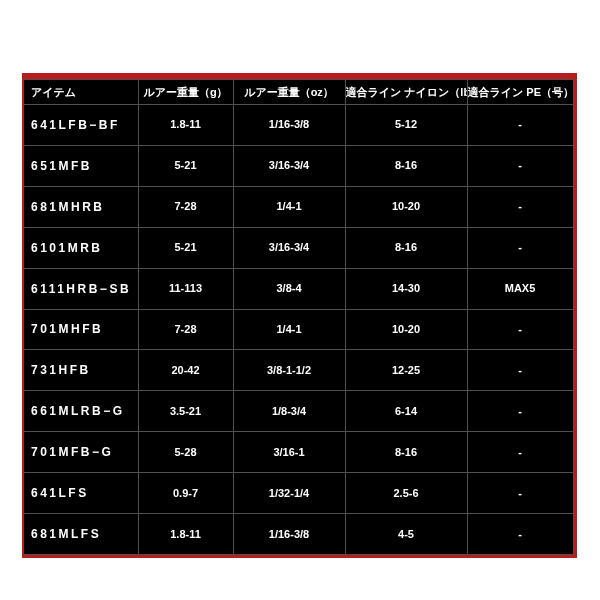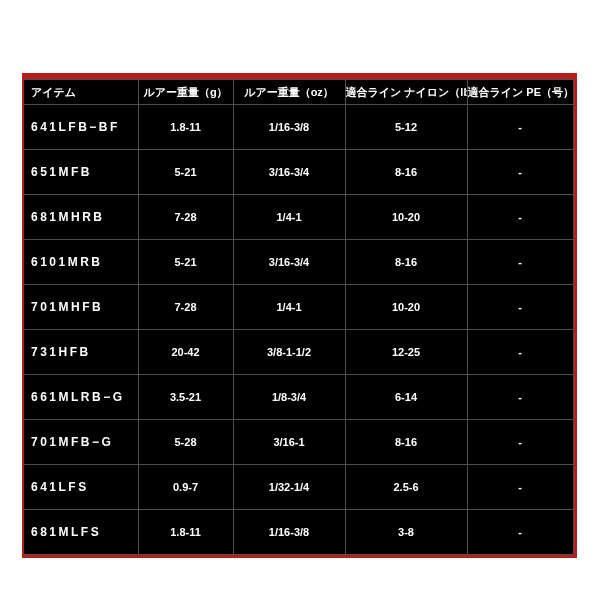--- a/index.html
+++ b/index.html
@@ -96,20 +96,27 @@
             <td>-</td>
           </tr>
           <tr>
             <td class="col-item">6101MRB</td>
             <td>5-21</td>
             <td>3/16-3/4</td>
             <td>8-16</td>
             <td>-</td>
           </tr>
           <tr>
+            <td class="col-item">6111HRB−SB</td>
+            <td>11-113</td>
+            <td>3/8-4</td>
+            <td>14-30</td>
+            <td>MAX5</td>
+          </tr>
+          <tr>
             <td class="col-item">701MHFB</td>
             <td>7-28</td>
             <td>1/4-1</td>
             <td>10-20</td>
             <td>-</td>
           </tr>
           <tr>
             <td class="col-item">731HFB</td>
             <td>20-42</td>
             <td>3/8-1-1/2</td>
@@ -134,19 +141,19 @@
             <td class="col-item">641LFS</td>
             <td>0.9-7</td>
             <td>1/32-1/4</td>
             <td>2.5-6</td>
             <td>-</td>
           </tr>
           <tr>
             <td class="col-item">681MLFS</td>
             <td>1.8-11</td>
             <td>1/16-3/8</td>
-            <td>3-8</td>
+            <td>4-5</td>
             <td>-</td>
           </tr>
         </tbody>
     </table>
   </div>
 </div>
 
 </body></html>

